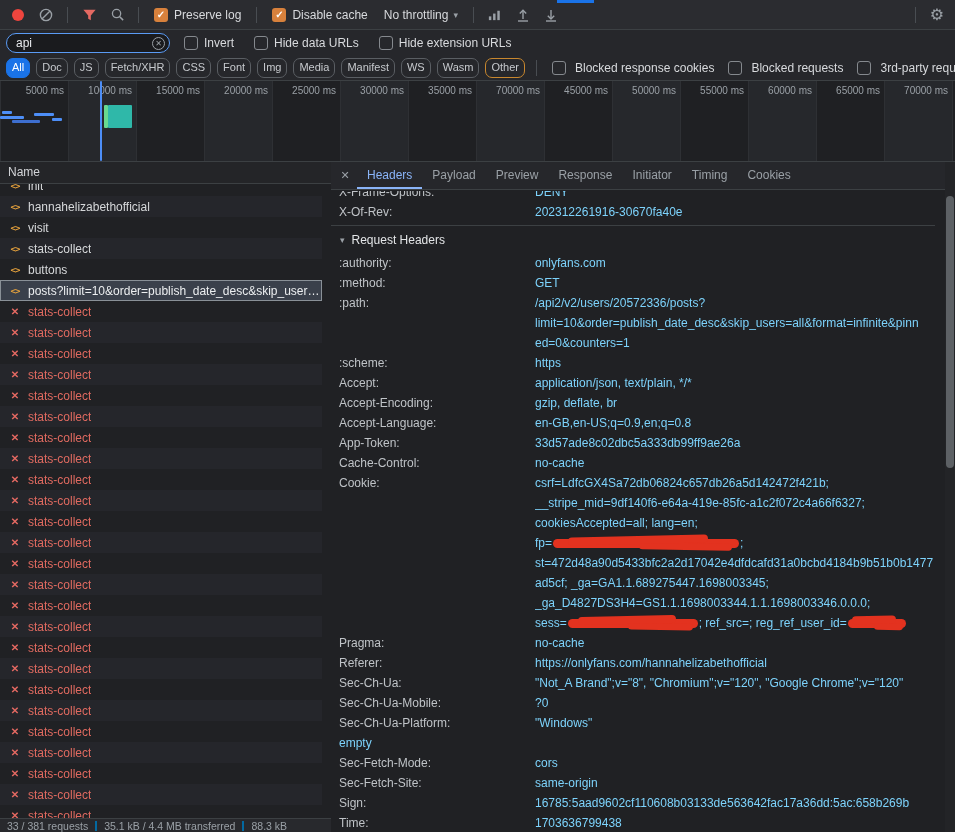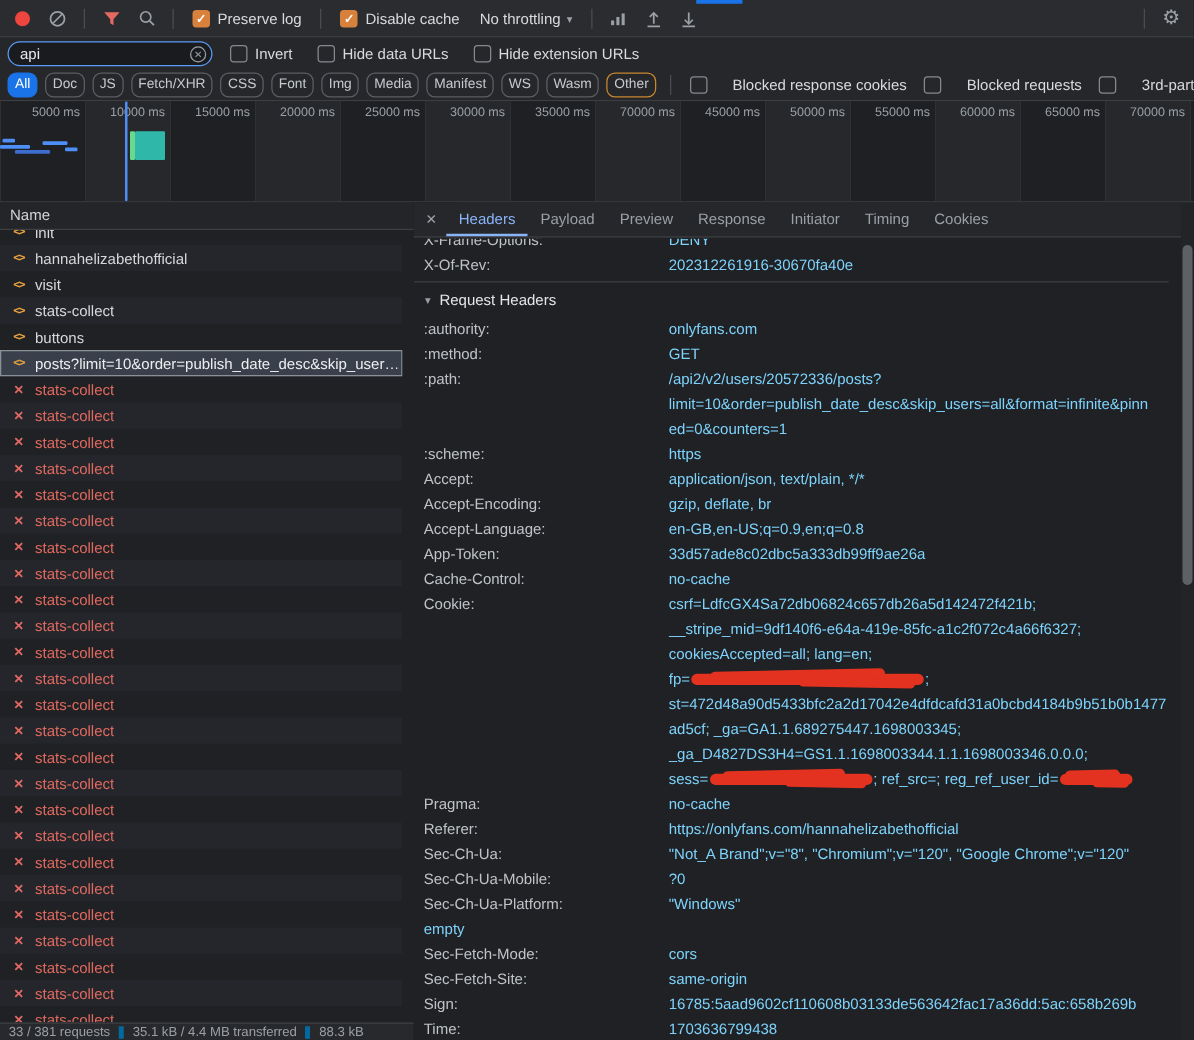--- a/index.html
+++ b/index.html
@@ -31,21 +31,21 @@
   .filter-input { width:164px; height:20px; background:#1a1b1e; border:1px solid #5a9bf5; border-radius:10px;
     color:#e8eaed; font-size:12px; padding:0 20px 1px 9px; outline:none; font-family:inherit; }
   .clear-filter { position:absolute; right:5px; top:4px; width:13px; height:13px; border-radius:50%;
     border:1px solid #9aa0a6; color:#9aa0a6; font-size:8px; line-height:11px; text-align:center; }
   #tb2 .cb-group { margin-left:14px; }
   .chip { font-size:11px; line-height:13px; color:#c6c9cd; border:1px solid #5a5e63; border-radius:7px;
     padding:2px 5px 3px; white-space:nowrap; flex:none; }
   .chip.active { background:#1a73e8; border-color:#1a73e8; color:#fff; }
   .chip.warn { border-color:#c8872e; }
   #chips { display:flex; gap:6px; align-items:center; }
-  #tb3 .cb-group { margin:0 4px; gap:20px; }
+  #tb3 .cb-group { margin:0 4px; gap:9px; }
 
   #overview { position:absolute; top:81px; left:0; width:955px; height:81px; border-bottom:1px solid #3c4043; overflow:hidden;
     background-image:
       repeating-linear-gradient(to right, #2e3034 0px, #2e3034 1px, rgba(0,0,0,0) 1px, rgba(0,0,0,0) 68px),
       repeating-linear-gradient(to right, #1f2023 0px, #1f2023 68px, #26282c 68px, #26282c 136px);
   }
   .tick { position:absolute; top:4px; transform:translateX(-100%); padding-right:4px; font-size:10px; color:#9aa0a6; white-space:nowrap; }
   .mark { position:absolute; border-radius:1px; }
 
   #left { position:absolute; top:162px; left:0; width:367px; height:656px; background:#202124; border-right:1px solid #3c4043; overflow:hidden; }
@@ -58,21 +58,21 @@
   .req-row.selected { background:#3a404b; outline:1px solid #899097; outline-offset:-1px; color:#eceef0; }
   .ficon { flex:none; width:14px; text-align:center; }
   .ficon.ok { color:#e8a33d; font-family:"DejaVu Sans Mono", monospace; font-size:9px; font-weight:700; letter-spacing:-1px; }
   .ficon.err { color:#e46962; font-size:10px; font-weight:700; }
   .rlabel { overflow:hidden; }
   #left-sb { position:absolute; top:22px; right:0; width:8px; bottom:0; }
   #left-sb .thumb { position:absolute; top:2px; left:1px; width:6px; height:26px; border-radius:3px; background:#6b6f73; }
 
   #status { position:absolute; left:0; top:818px; width:331px; height:14px; background:#28292d; border-top:1px solid #3c4043;
     display:flex; align-items:center; color:#9aa0a6; font-size:10.5px; overflow:hidden; }
-  .seg { padding:0 7px; border-right:4px solid #0369a1; height:10px; line-height:10px; white-space:nowrap; }
+  .seg { padding:0 7px; border-right:2px solid #0369a1; height:10px; line-height:10px; white-space:nowrap; }
   .seg:last-child { border-right:none; }
 
   #details { position:absolute; left:331px; top:162px; width:614px; height:670px; background:#202124; overflow:hidden; }
   #dtabs { height:28px; display:flex; align-items:stretch; background:#26272b; border-bottom:1px solid #3c4043; padding-left:2px; }
   .tab-close { width:24px; display:flex; align-items:center; justify-content:center; color:#9aa0a6; font-size:11px; }
   .tab { padding:0 10px; display:flex; align-items:center; color:#9aa0a6; border-bottom:2px solid transparent; white-space:nowrap; }
   .tab.active { color:#8ab4f8; border-bottom-color:#8ab4f8; }
   #hdr-scroll { position:absolute; top:29px; left:0; width:604px; bottom:0; overflow:hidden; }
   #hdr-content { position:relative; top:-9px; }
   .hdr-row { display:flex; align-items:flex-start; padding-left:8px; }

